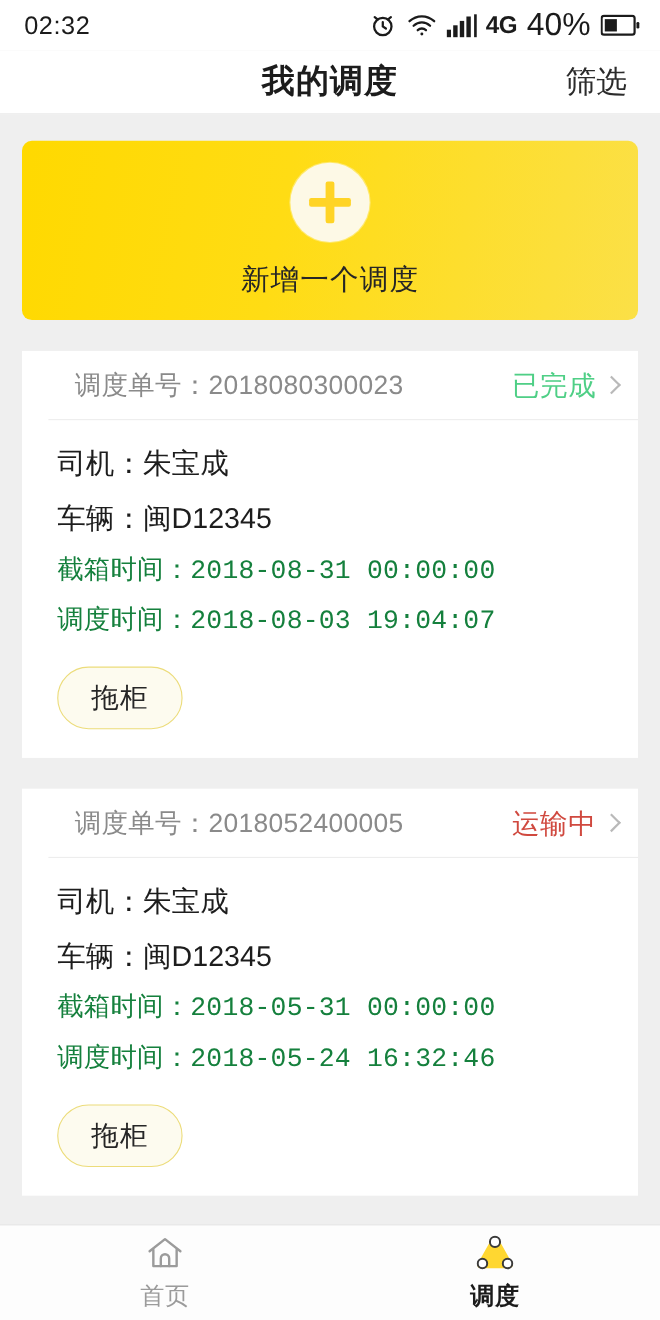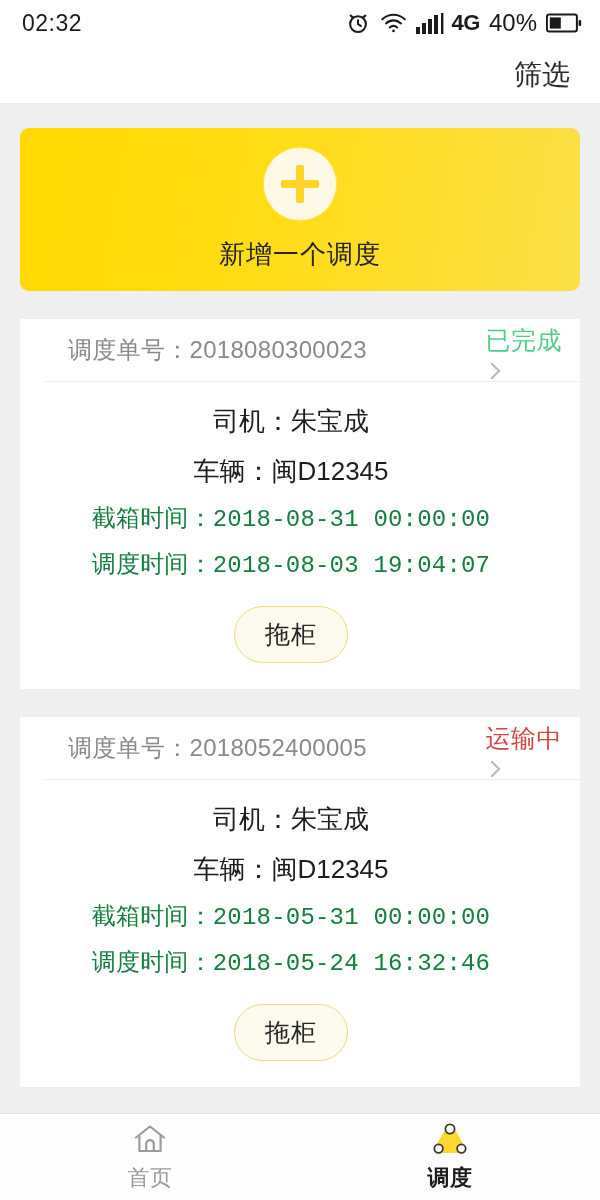--- a/index.html
+++ b/index.html
@@ -14,21 +14,21 @@
   
   .statusbar {
     height: 46px; background: #ffffff;
     display: flex; align-items: center; justify-content: space-between;
     padding: 0 18px 0 22px;
   }
   .status-time { font-size: 23px; color: #1b1b1b; letter-spacing: .5px; }
   .status-right { display: flex; align-items: center; gap: 9px; }
   .status-right svg { display: block; }
   .status-4g { font-size: 22px; font-weight: 700; color: #1b1b1b; letter-spacing: -.5px; margin-left: -3px; }
-  .status-batt-pct { font-size: 24px; color: #1b1b1b; }
+  .status-batt-pct { font-size: 29px; color: #1b1b1b; }
 
   
   .navbar {
     position: relative; height: 58px; background: #ffffff;
     display: flex; align-items: center; justify-content: center;
     border-bottom: 1px solid #e8e8e8;
   }
   .nav-title { font-size: 30px; font-weight: 700; color: #1c1c1c; letter-spacing: 1px; }
   .nav-action {
     position: absolute; right: 30px; top: 50%; transform: translateY(-50%);
@@ -62,27 +62,27 @@
   .plus::after  { top: 0; left: 15px; width: 8px; height: 38px; }
   .add-label { margin-top: 17px; font-size: 26px; color: #262626; letter-spacing: 1px; }
 
   
   .card { margin: 28px 20px 0 20px; background: #ffffff; }
   .card-head {
     height: 63px; display: flex; align-items: center; justify-content: space-between;
     padding: 0 18px 0 24px; border-bottom: 1px solid #ededed; cursor: pointer; margin-left: 24px;
   }
   .card-no { font-size: 24px; color: #8a8a8a; letter-spacing: .3px; }
-  .card-status-wrap { display: flex; gap: 8px; flex-direction: column; }
+  .card-status-wrap { display: flex; align-items: center; gap: 8px; }
   .card-status { font-size: 25px; letter-spacing: .5px; }
   .st-done { color: #4fcf86; }
   .st-transit { color: #d0493f; }
   .chev { width: 12px; height: 12px; border-right: 2.5px solid #b9b9b9; border-top: 2.5px solid #b9b9b9; transform: rotate(45deg); }
 
-  .card-body { padding: 18px 24px 26px 6px; text-align: center; }
+  .card-body { padding: 18px 24px 26px 32px; }
   .row-strong { font-size: 26px; color: #1d1d1d; line-height: 1; margin-bottom: 24px; }
   .row-strong:first-child { margin-top: 8px; }
   .row-muted { font-size: 24px; color: #15803d; line-height: 1; margin-bottom: 22px; letter-spacing: .2px; font-family: Liberation Mono, monospace; }
   .tag {
     display: inline-block; margin-top: 6px;
     padding: 11px 30px; border: 1.5px solid #ecdc7a; border-radius: 999px;
     background: #fdfbef; font-size: 25px; color: #262626; letter-spacing: 1px; cursor: pointer;
   }
 
   
@@ -138,20 +138,21 @@
         <svg width="36" height="20" viewBox="0 0 36 20">
           <rect x="0.9" y="1.5" width="30" height="17" rx="2.2" fill="none" stroke="#1b1b1b" stroke-width="2"></rect>
           <rect x="3.8" y="4.4" width="11" height="11.2" fill="#1b1b1b"></rect>
           <rect x="32.6" y="7" width="2.6" height="6" rx="1.2" fill="#1b1b1b"></rect>
         </svg>
       </span>
     </span>
   </div>
 
   <div class="navbar">
+    <span class="nav-title">我的调度</span>
     <span class="nav-action">筛选</span>
   </div>
 
   <div class="content">
 
     <div class="add-card">
       <span class="add-circle">
         <span class="plus"></span>
       </span>
       <span class="add-label">新增一个调度</span>

